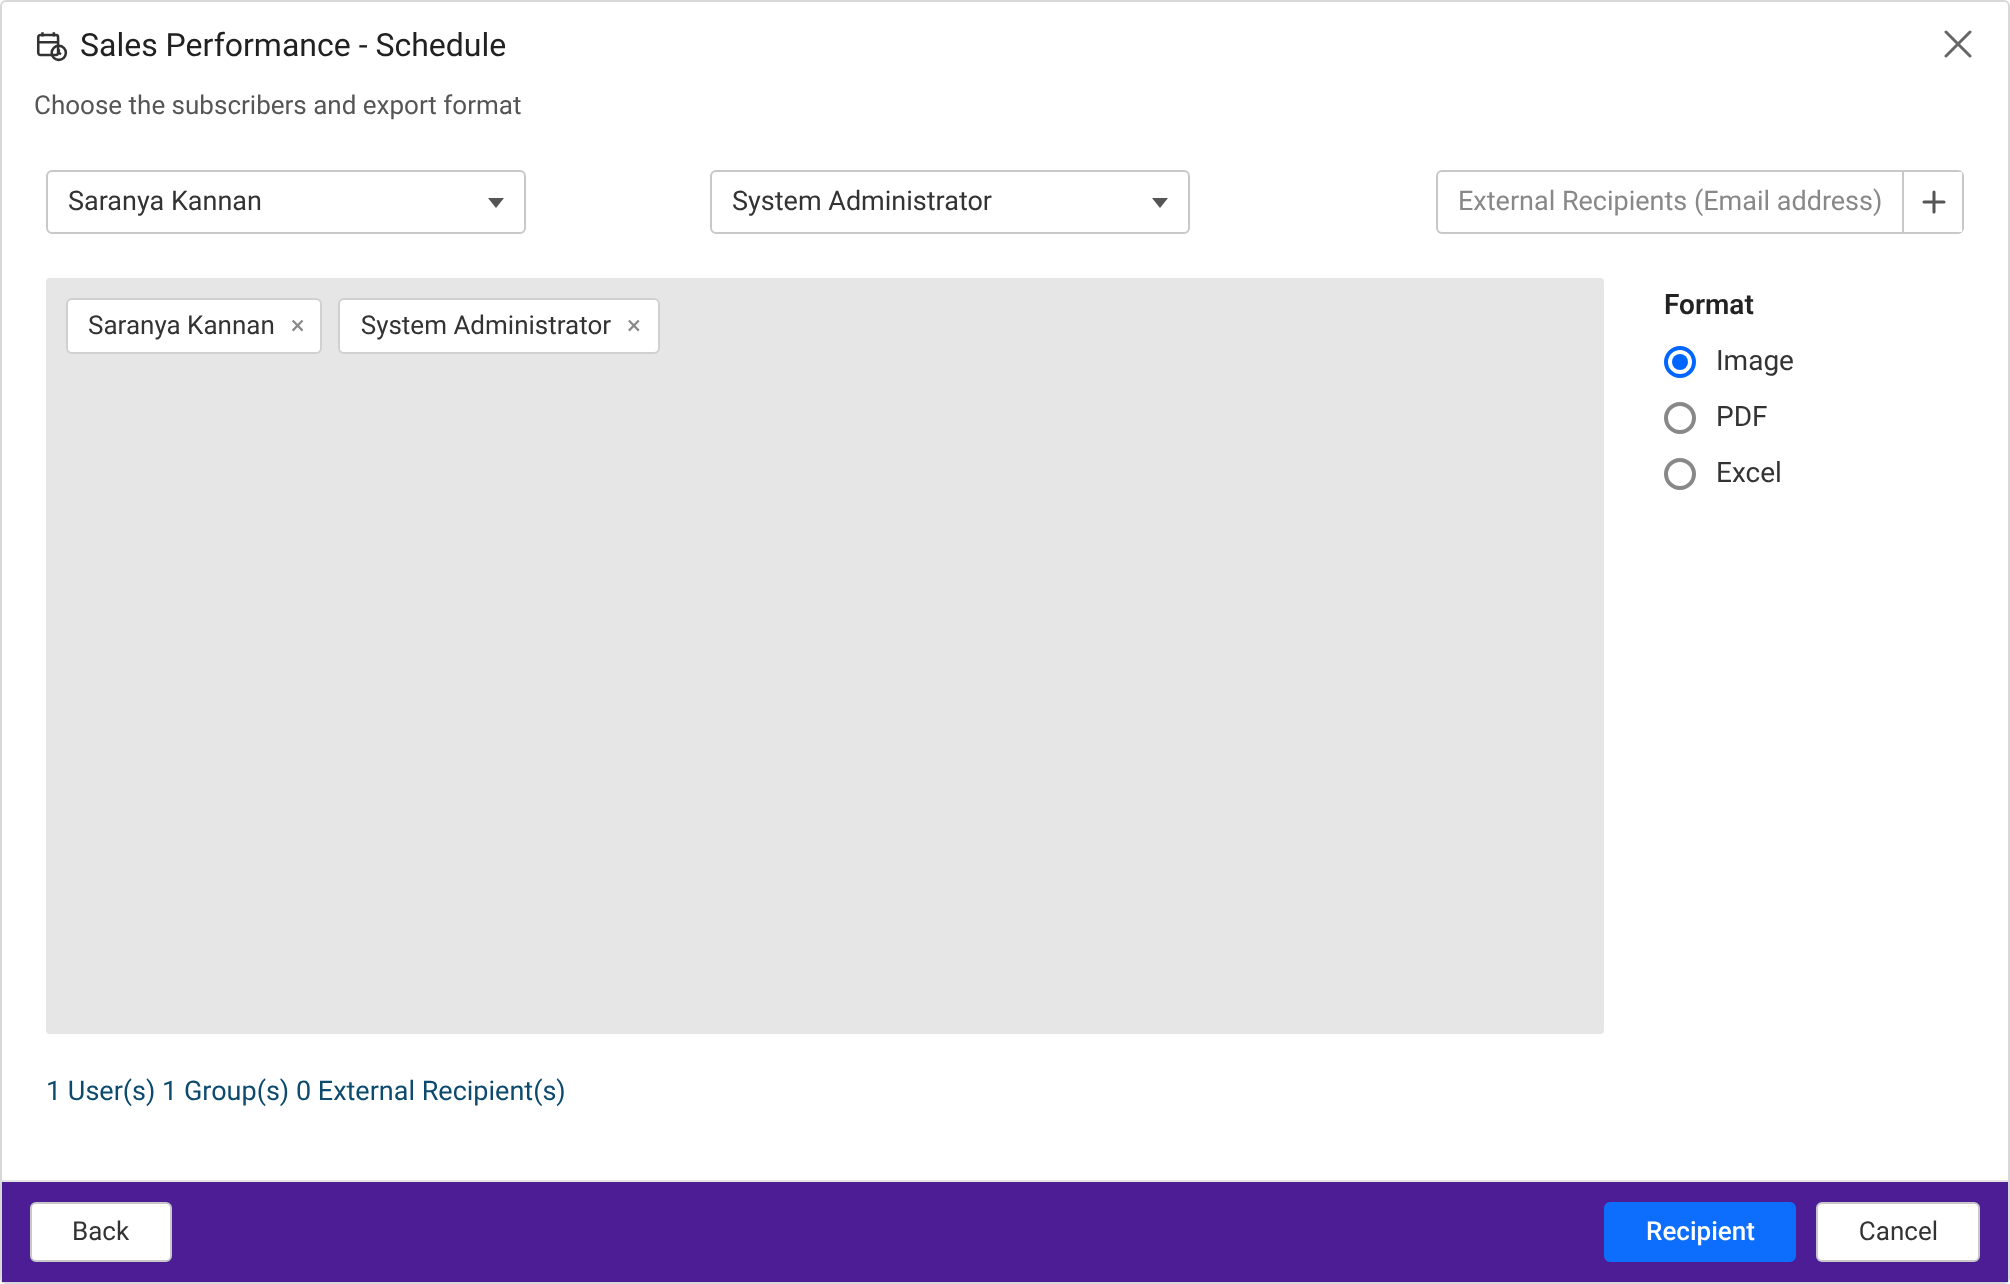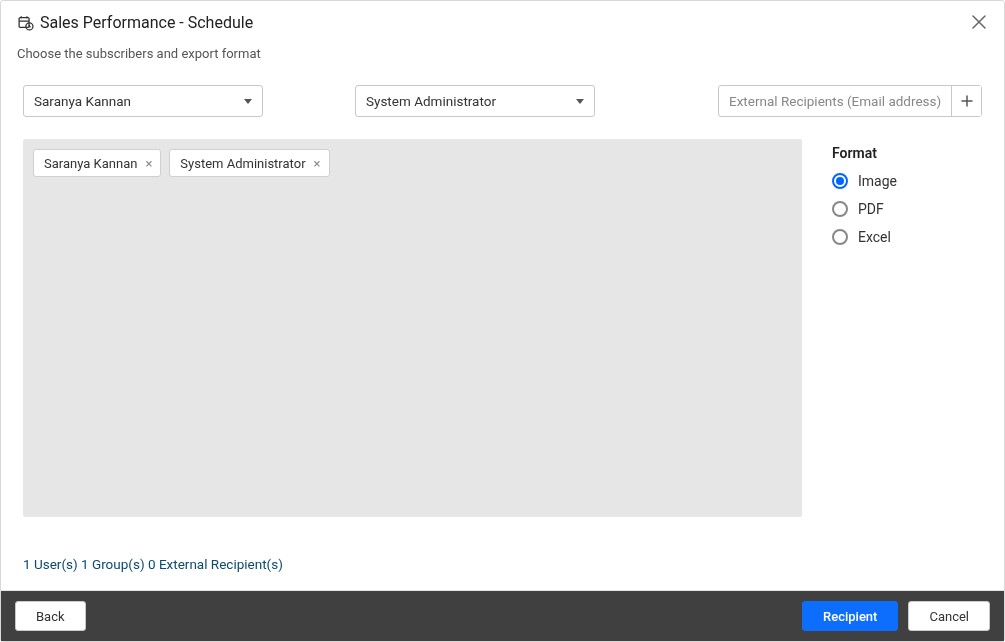--- a/index.html
+++ b/index.html
@@ -187,21 +187,22 @@
     .summary {
       padding: 18px 22px 18px 22px;
       font-size: 13.5px;
       color: #0c4a6e;
     }
     .footer {
       border-top: 1px solid #e4e4e4;
       padding: 10px 14px;
       display: flex;
       align-items: flex-end;
-      background: #404040;
+      background: #4c1d95;
+      margin-top: 18px;
     }
     .btn {
       height: 30px;
       padding: 0 20px;
       border: 1px solid #c8c8c8;
       background: #fff;
       font-size: 13px;
       border-radius: 3px;
       cursor: pointer;
       color: #333;

